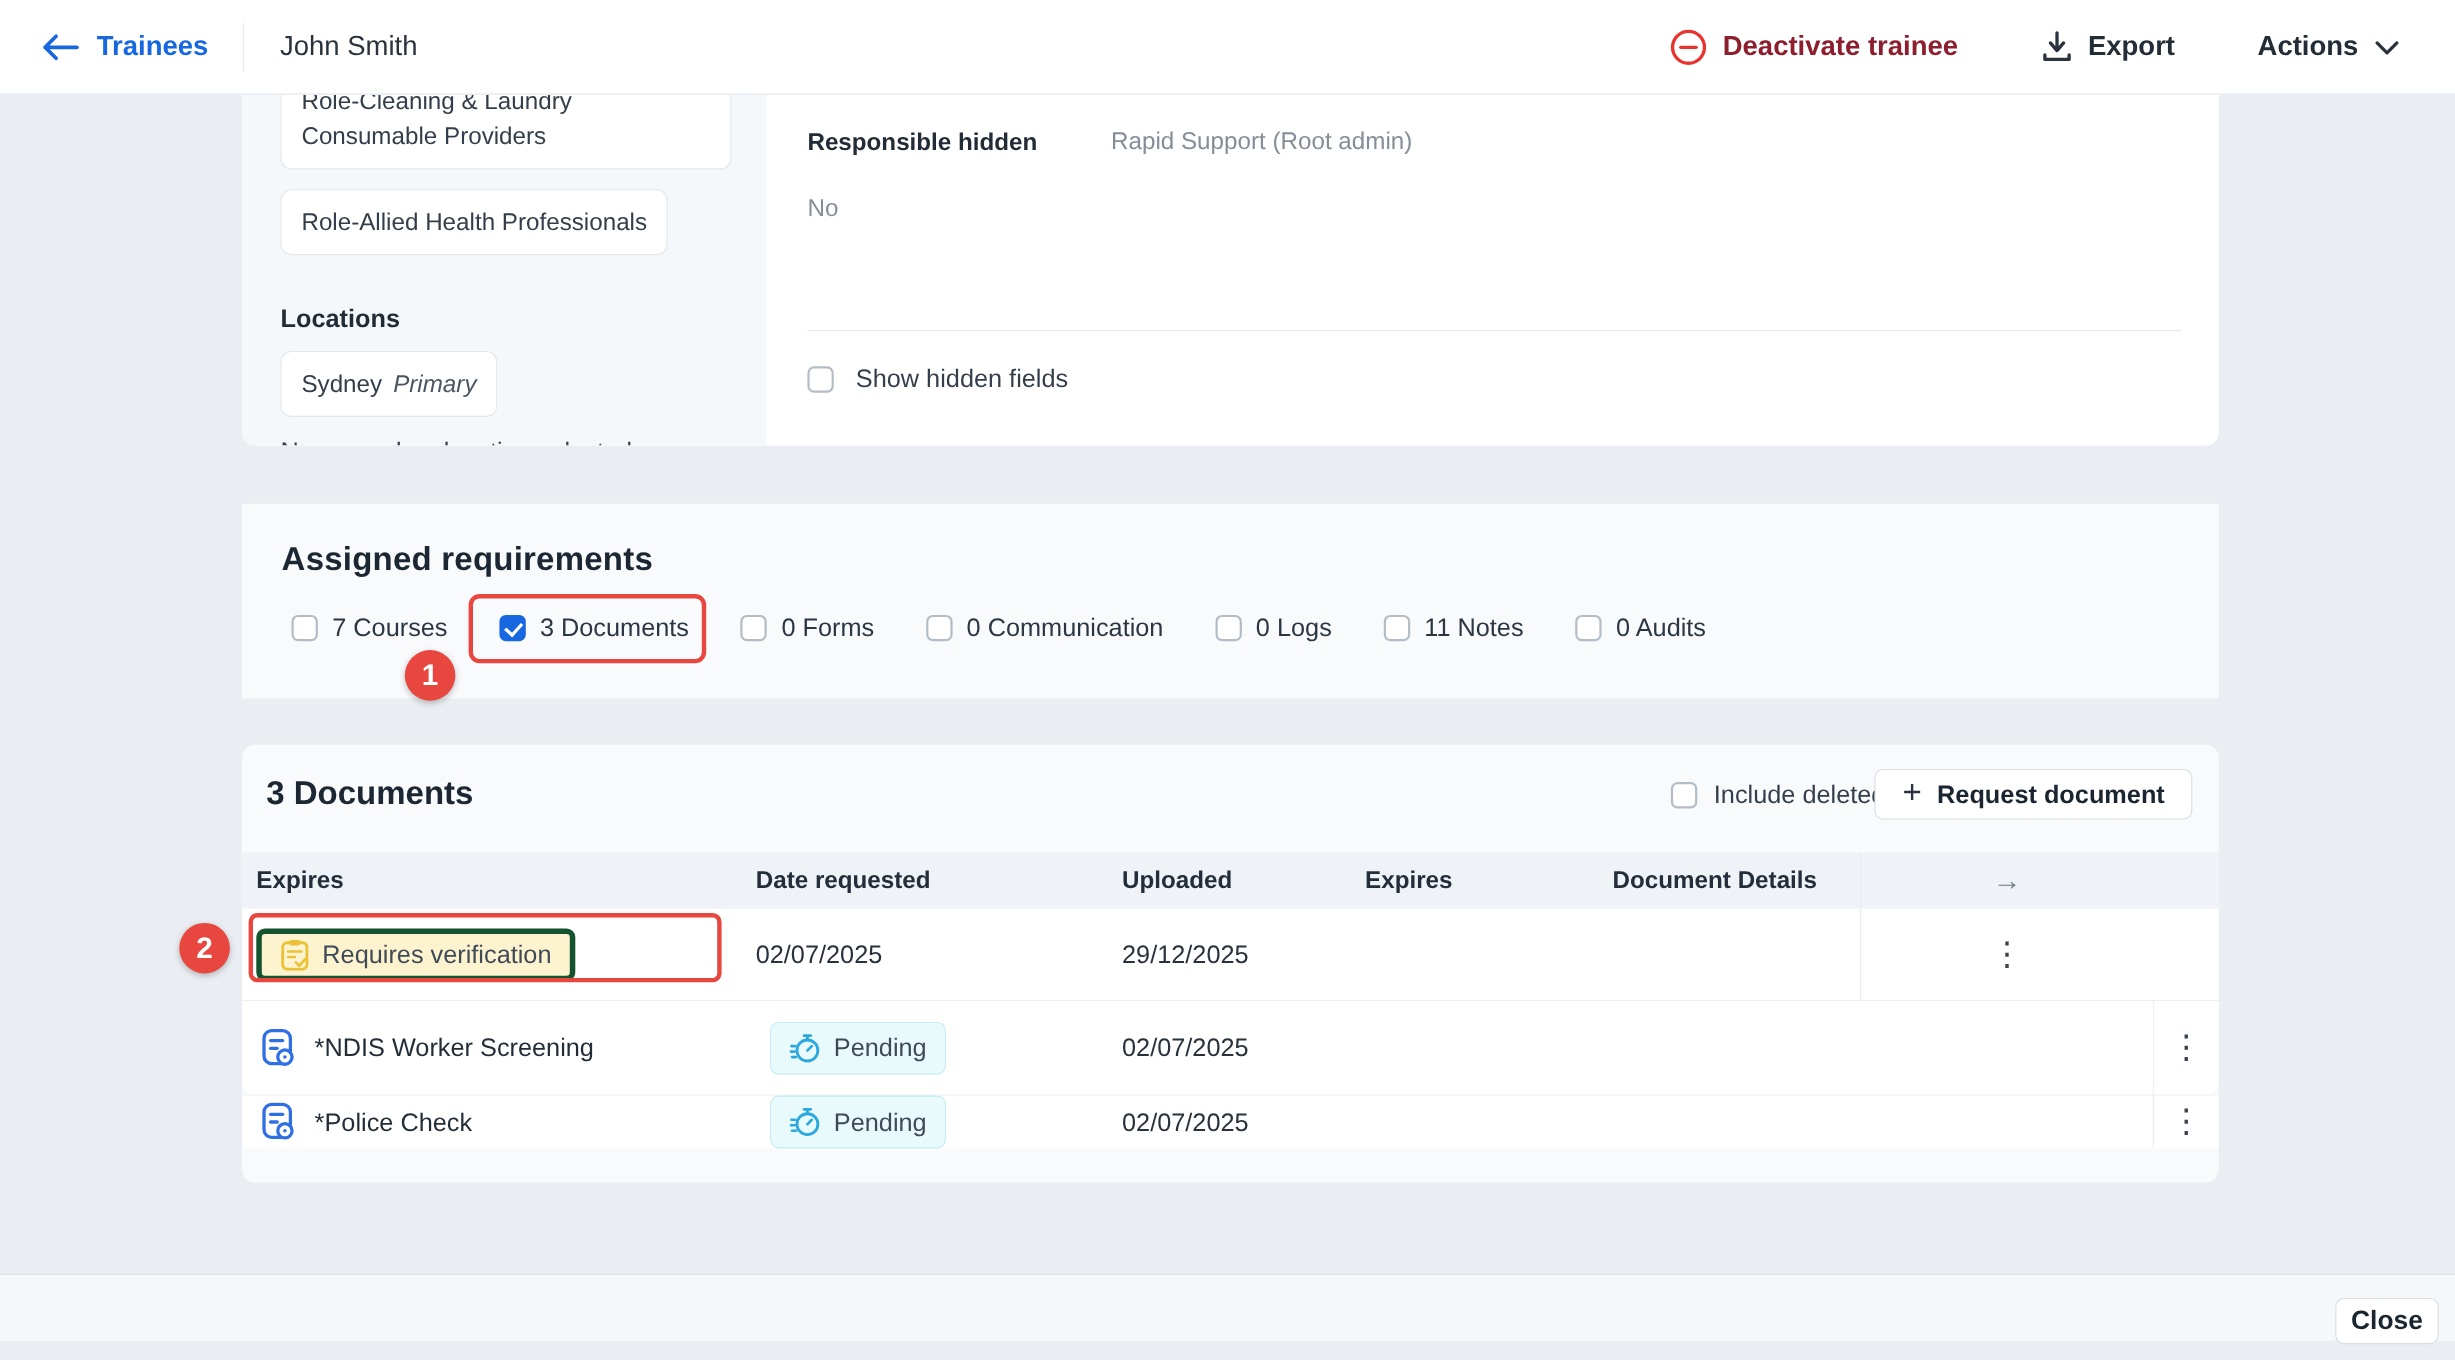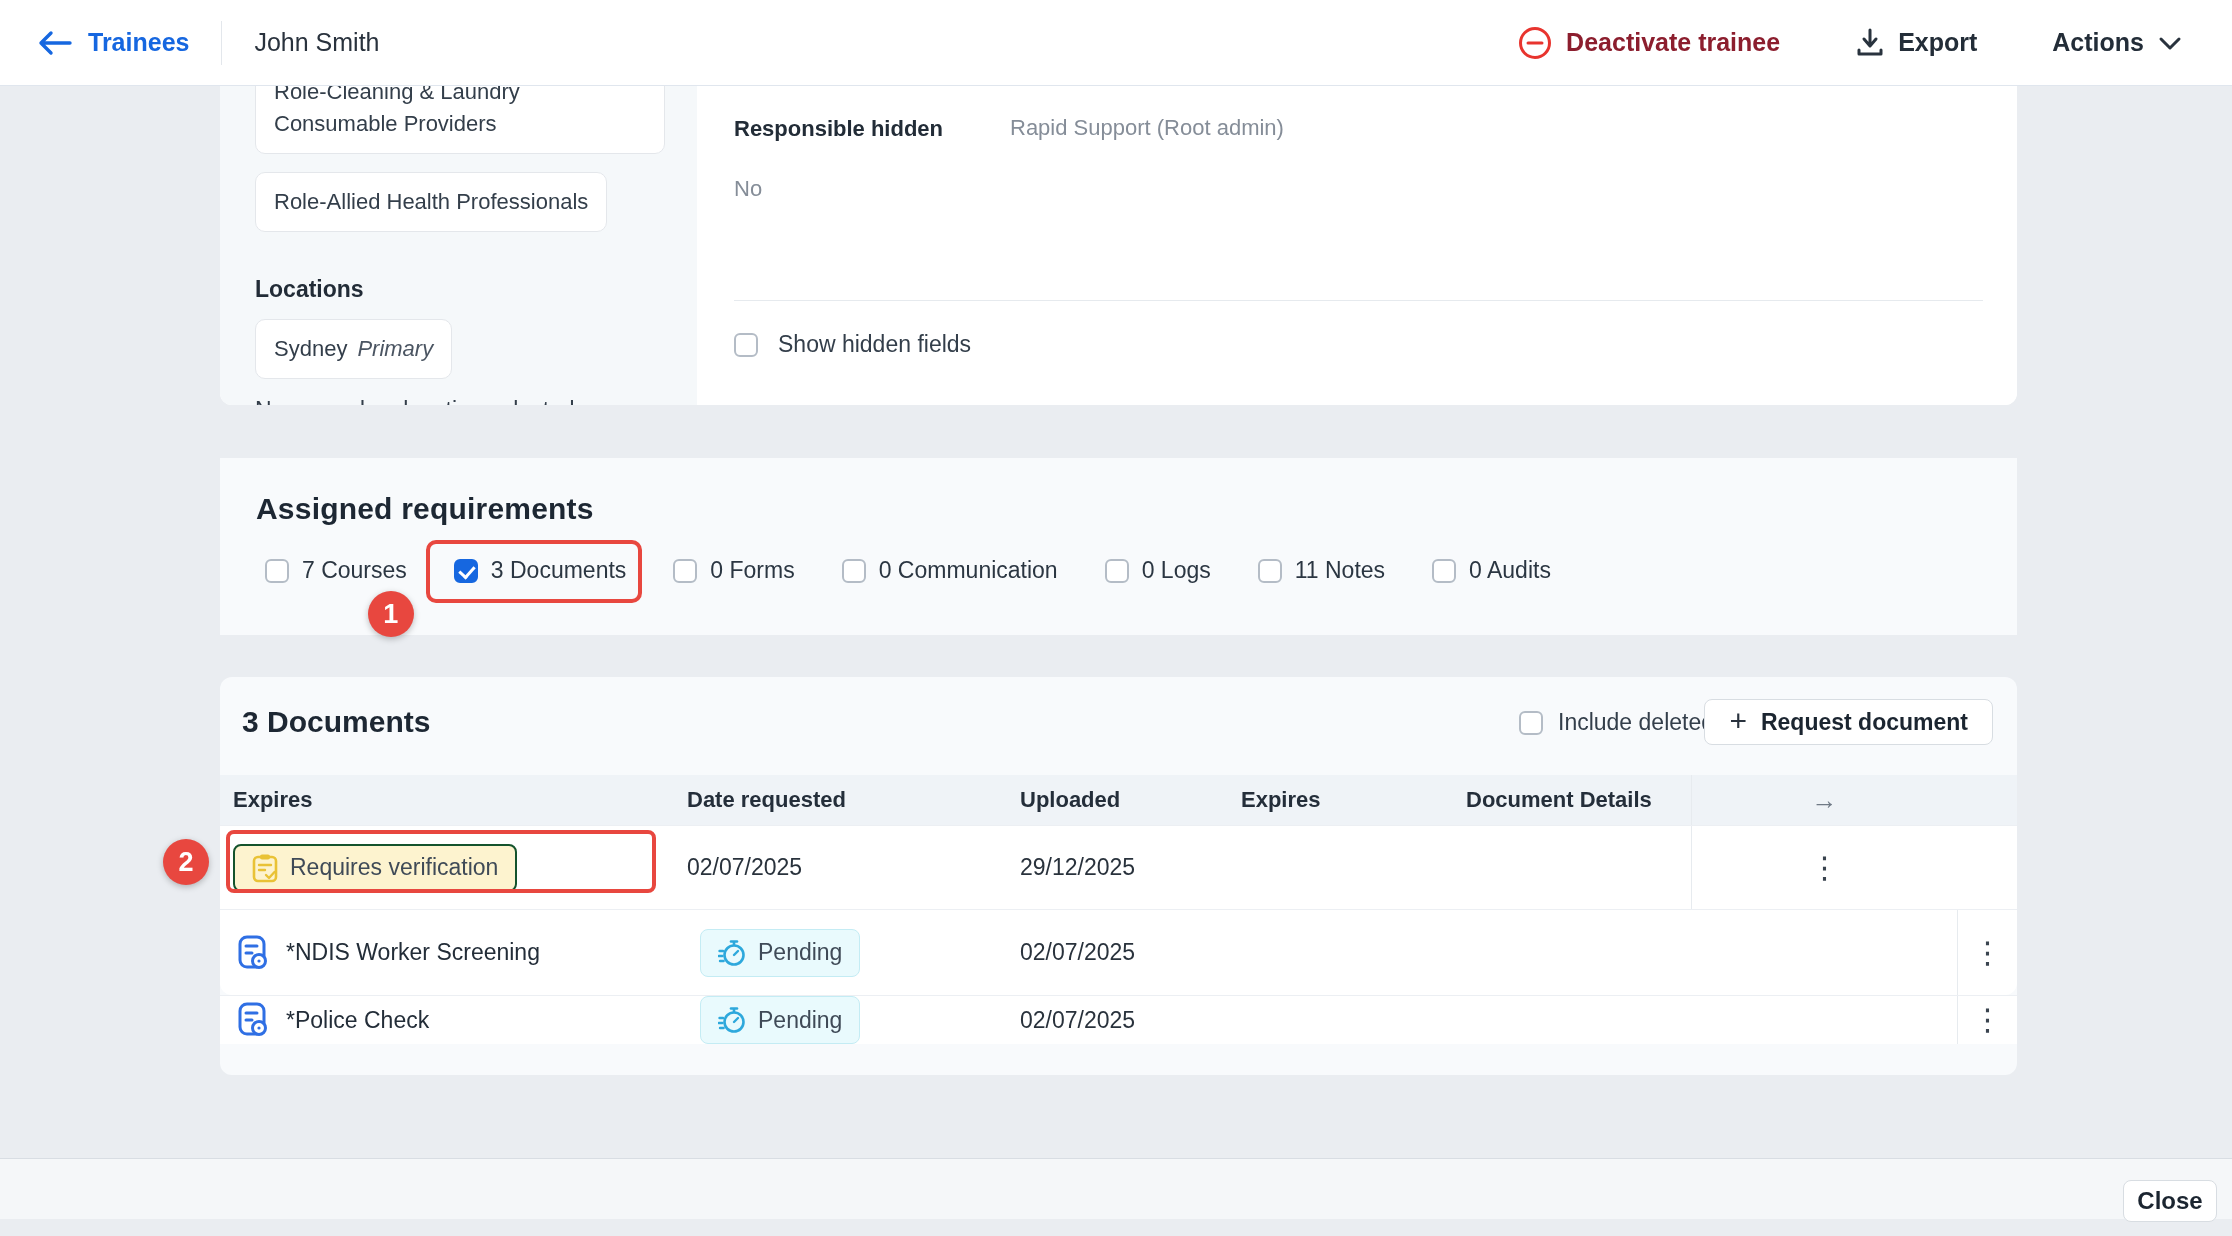--- a/index.html
+++ b/index.html
@@ -88,21 +88,21 @@
   .drow:nth-of-type(2){ height:80px; }
   .drow:nth-of-type(3){ height:84px; }
   .drow:nth-of-type(4){ height:86px; border-radius:0 0 12px 12px; }
   .drow:nth-of-type(4) .c-action{ border-radius:0 0 12px 0; }
   .doc-name { display:flex; align-items:center; gap:18px; cursor:pointer; }
   .doc-name .nm { color:#232d38; }
   .kebab { font-size:30px; color:#3a444f; cursor:pointer; line-height:1; padding:6px 10px; }
 
   .badge { display:inline-flex; align-items:center; gap:12px; height:48px; padding:0 17px;
     border-radius:8px; font-size:23px; color:#3f4a57; }
-  .badge.warning { background:#fdf3cf; border:2px solid #14532d;align-items:center; }
+  .badge.warning { background:#fdf3cf; border:5px solid #14532d;align-items:center; }
   .badge.pending { background:#e9fafd; border:1px solid #c4ecf4; }
 
   .ann-box2 { position:absolute; left:6px; top:153px; width:430px; height:63px;
     border:4px solid #e8473f; border-radius:8px; pointer-events:none; z-index:5; }
   .ann-badge.b2 { left:-57px; top:162px; }
 
   
   .footer { position:absolute; left:0; top:1158px; width:2232px; height:61px; background:#f5f7f9;
     border-top:1px solid #d8dde3; }
   .btn-close { position:absolute; right:15px; top:21px; width:94px; height:42px; background:#fff;

